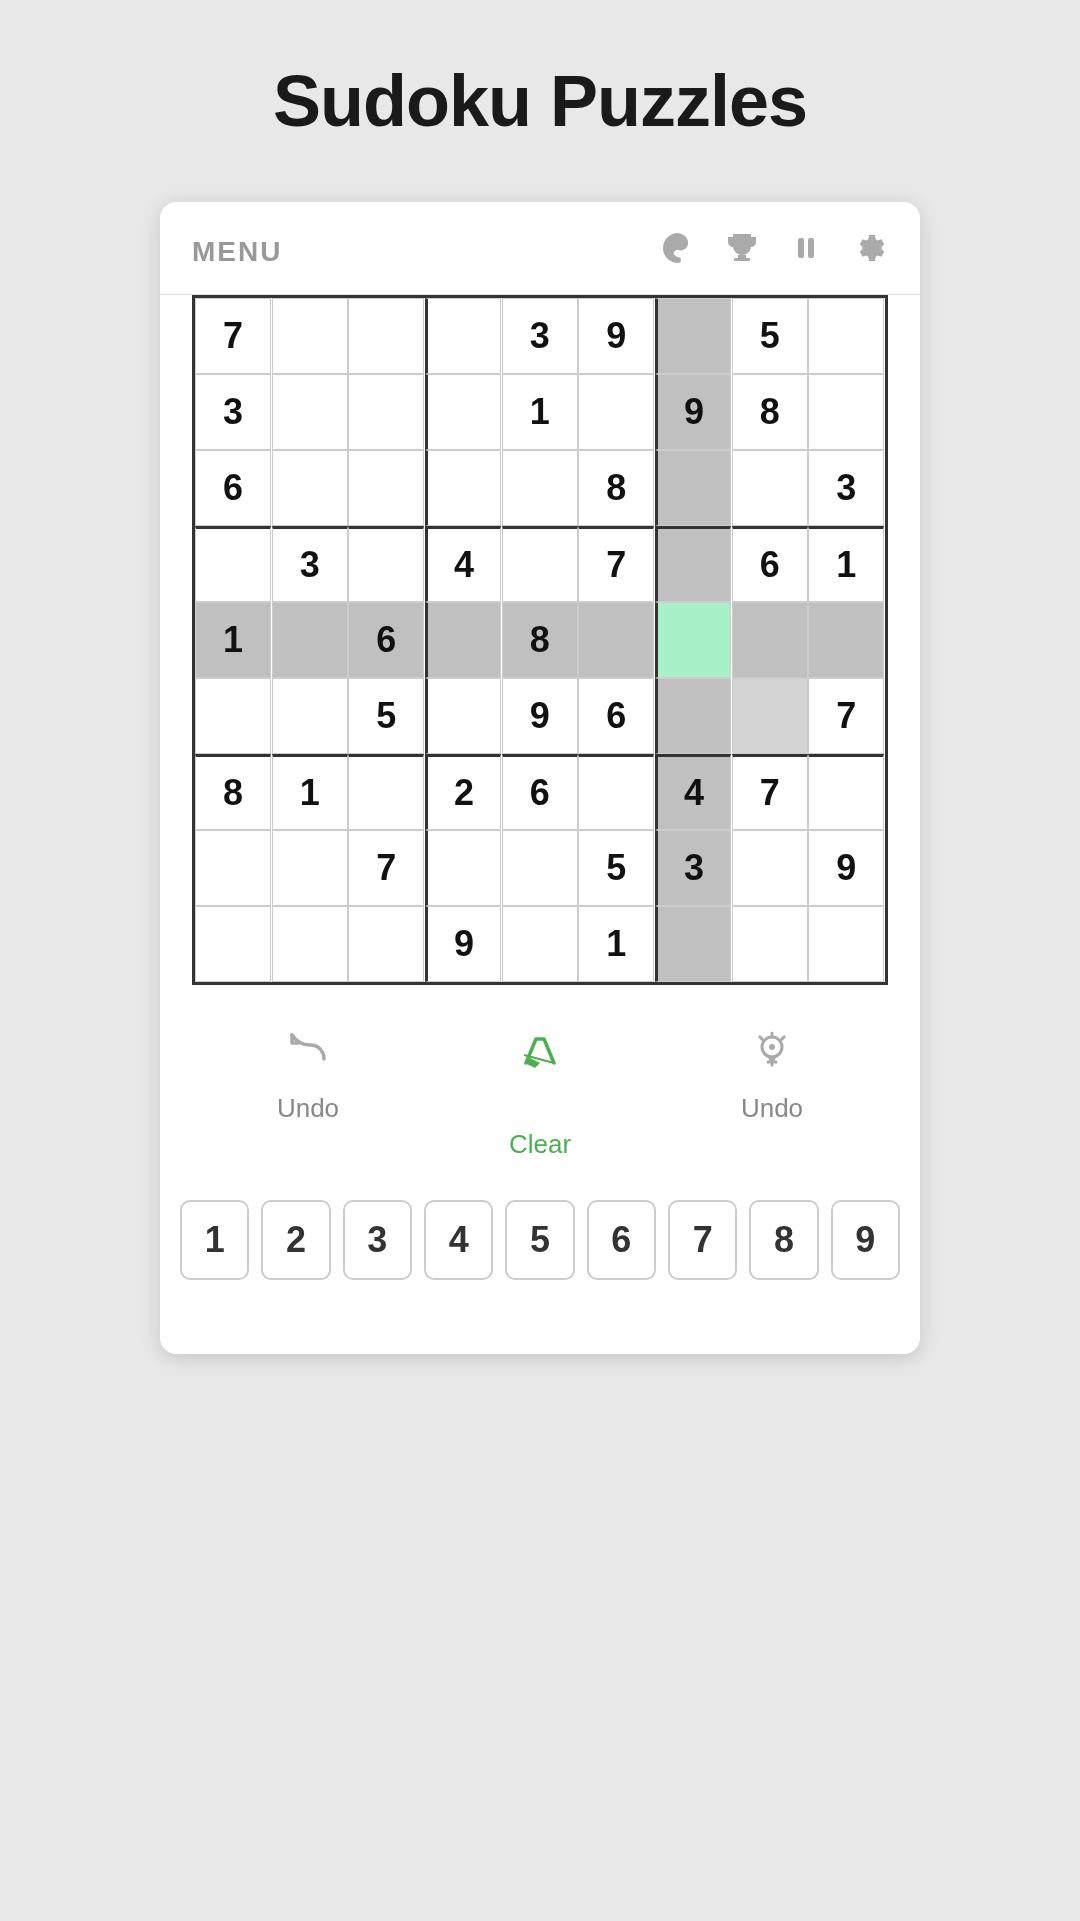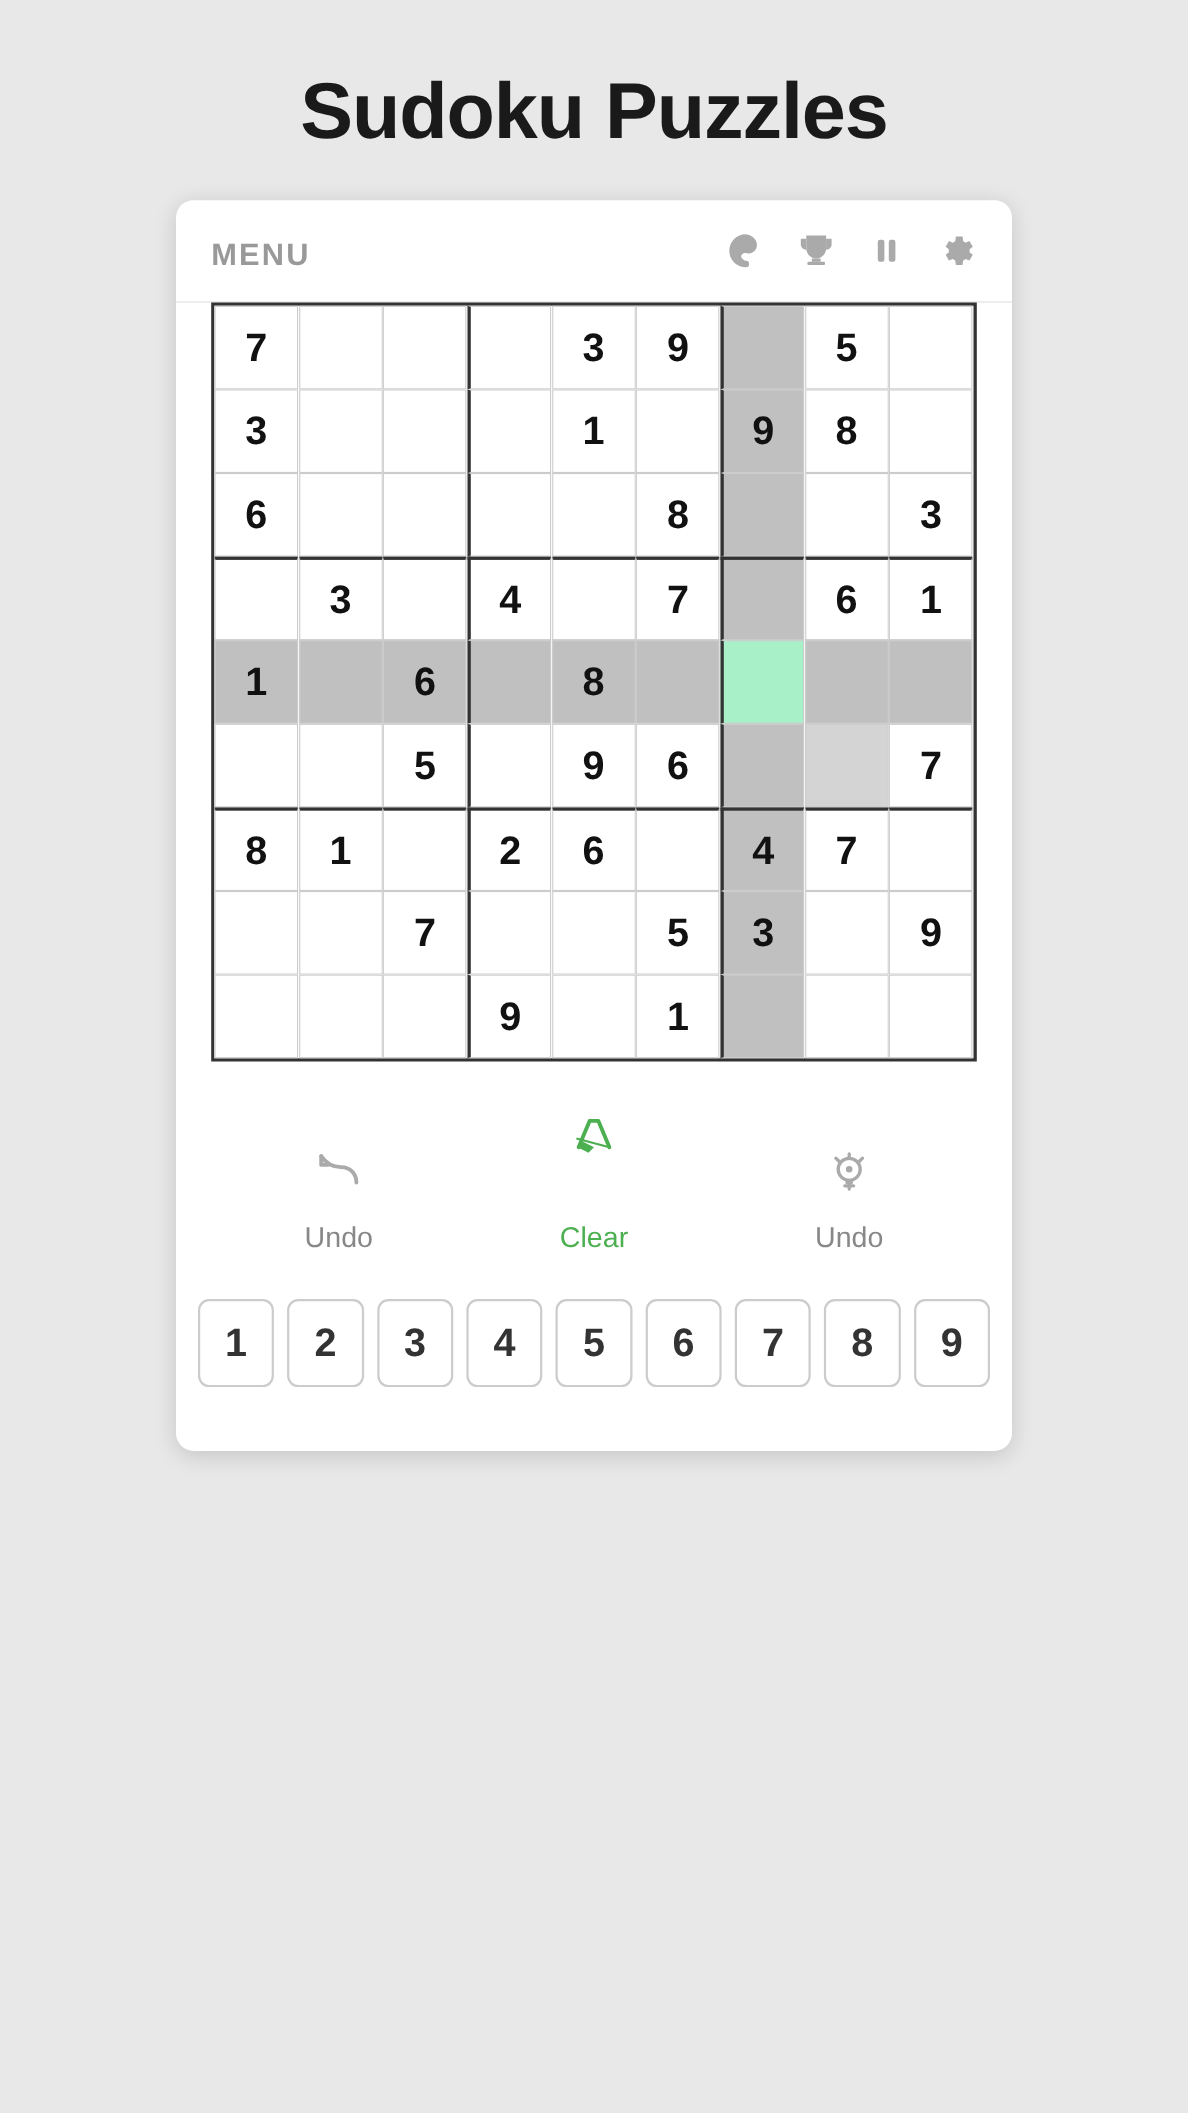--- a/index.html
+++ b/index.html
@@ -11,30 +11,30 @@
       display: flex;
       flex-direction: column;
       align-items: center;
       padding-top: 60px;
     }
 
     .app-title {
       font-size: 72px;
       font-weight: 900;
       color: #1a1a1a;
-      margin-bottom: 40px;
+      margin-bottom: 60px;
       letter-spacing: -1px;
     }
 
     .game-container {
       background: #ffffff;
       border-radius: 16px;
       box-shadow: 0 4px 20px rgba(0,0,0,0.15);
       width: 760px;
-      padding-bottom: 48px;
+      padding-bottom: 64px;
     }
 
     
     .top-bar {
       display: flex;
       align-items: center;
       justify-content: space-between;
       padding: 28px 32px 20px 32px;
       border-bottom: 1px solid #e0e0e0;
     }
@@ -109,21 +109,21 @@
       border-left: 3px solid #333;
     }
     .cell[data-row="3"], .cell[data-row="6"] {
       border-top: 3px solid #333;
     }
 
     
     .action-bar {
       display: flex;
       justify-content: space-around;
-      align-items: flex-end;
+      align-items: flex-start;
       padding: 40px 32px 20px 32px;
     }
     .action-btn {
       display: flex;
       flex-direction: column;
       align-items: center;
       gap: 10px;
       cursor: pointer;
       background: none;
       border: none;

